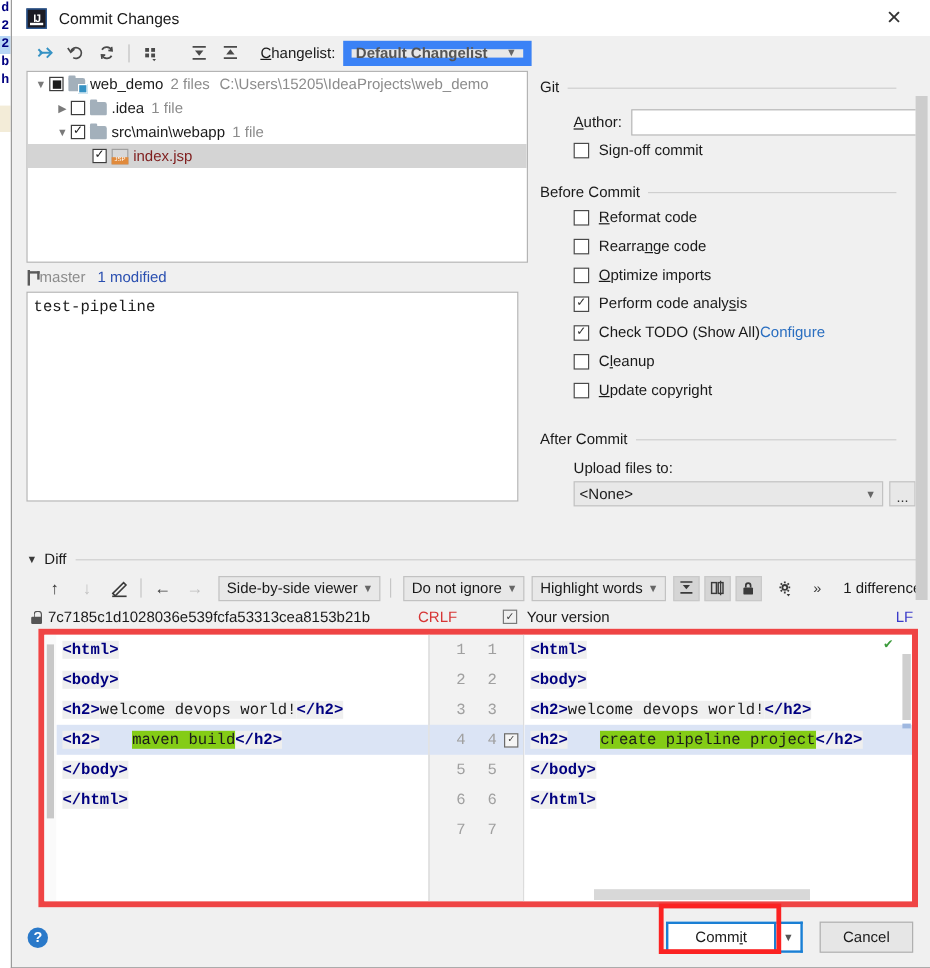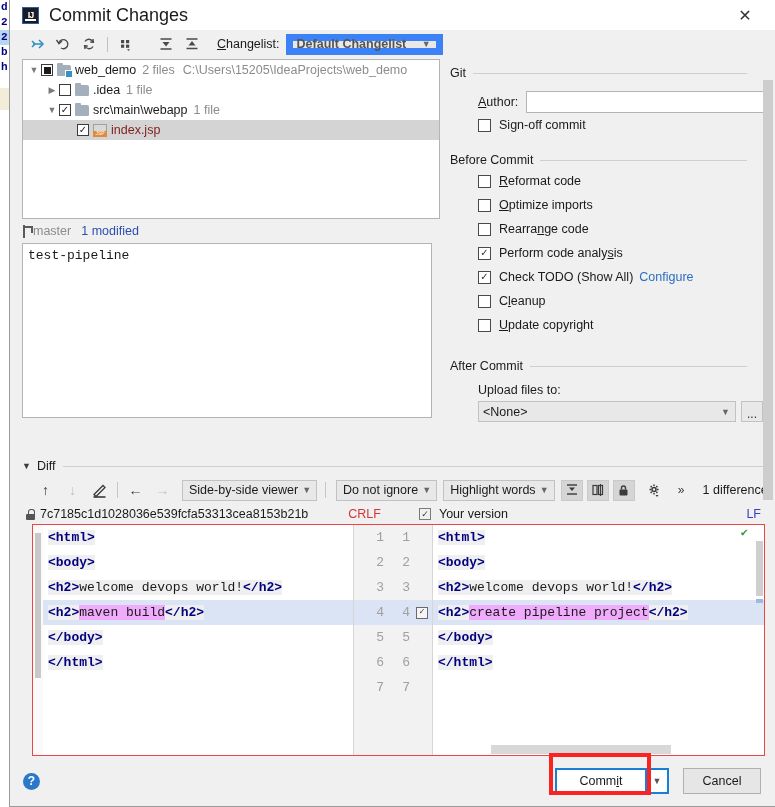--- a/index.html
+++ b/index.html
@@ -38,21 +38,21 @@
     border:1px solid #2a5fa5; position:relative; flex:0 0 auto;
   }
   .app-icon::after {
     content:"IJ"; position:absolute; inset:0; color:#fff; font-size:9px;
     font-family:"Liberation Sans", sans-serif; font-weight:bold;
     display:flex; align-items:center; justify-content:center; letter-spacing:-1px;
   }
   .app-icon::before {
     content:""; position:absolute; left:2px; bottom:2px; width:11px; height:2px; background:#fff;
   }
-  #window-title { margin-left:10px; font-size:18px; color:#1a1a1a; }
+  #window-title { margin-left:10px; font-size:13px; color:#1a1a1a; }
   #close-btn {
     position:absolute; right:12px; top:0; width:36px; height:30px;
     display:flex; align-items:center; justify-content:center;
     color:#333; font-size:16px; cursor:pointer;
   }
 
   
   #toolbar {
     height:28px; display:flex; align-items:center; padding-left:14px;
     flex:0 0 28px; gap:0;
@@ -165,21 +165,21 @@
     cursor:text;
   }
   .opt-row { display:flex; align-items:center; height:24px; padding-left:28px; cursor:pointer; }
   .opt-cbx {
     width:13px; height:13px; border:1px solid #4a4a4a; background:#fff; margin-right:8px;
     display:inline-flex; align-items:center; justify-content:center; flex:0 0 13px;
     font-size:10px; line-height:1; color:#333;
   }
   .opt-label { font-size:12.5px; }
   .opt-label u { text-decoration:underline; }
-  .cfg-link { color:#2a6ec0; margin-left:6px; cursor:pointer; }
+  .cfg-link { color:#2a6ec0; cursor:pointer; }
   #upload-label { padding-left:28px; font-size:12.5px; margin-top:8px; }
   #upload-row { display:flex; align-items:center; padding-left:28px; margin-top:4px; }
   #upload-combo {
     width:258px; height:21px; background:#e8e8e8; border:1px solid #c2c2c2;
     display:flex; align-items:center; padding:0 4px; font-size:12.5px;
     position:relative; cursor:pointer; color:#1a1a1a;
   }
   #upload-combo .chev { position:absolute; right:5px; color:#666; font-size:9px; }
   #upload-dots {
     width:22px; height:21px; margin-left:5px; background:#e8e8e8; border:1px solid #c2c2c2;
@@ -220,35 +220,35 @@
   #yourver-cbx {
     width:12px; height:12px; border:1px solid #7a7a7a; background:#f0f0f0; margin-left:38px;
     display:inline-flex; align-items:center; justify-content:center; font-size:9px; color:#3a3a3a; flex:0 0 12px;
   }
   #yourver-label { margin-left:8px; }
   #diff-lf { color:#3b3bc9; margin-left:auto; margin-right:14px; }
 
   
   #diff-panes {
     display:flex; margin:0 10px 0 22px; height:232px;
-    border:1px solid #ef4444; background:#fff; position:relative;
+    border:5px solid #ef4444; background:#fff; position:relative;
   }
   .gutter-strip { width:10px; background:#fafafa; position:relative; flex:0 0 10px; }
   .gutter-strip .mark { position:absolute; left:2px; width:6px; background:#c8c8c8; }
   .code-pane {
     position:relative; background:#fff; overflow:hidden;
     font-family:"Liberation Mono", monospace; font-size:13px;
   }
   #pane-left { width:310px; flex:0 0 310px; }
   #pane-right { flex:1 1 auto; }
   .code-line { height:25px; line-height:25px; white-space:pre; padding-left:5px; }
   .code-line.changed { background:#dbe4f5; }
   .tag { color:#000080; font-weight:bold; }
   .txt { color:#1a1a1a; }
-  .hl { background:#f0abfc; }
+  .hl { background:#84cc16;margin-left:27px; }
   .shade { background:#efefef; }
 
   #lineno-col {
     width:80px; flex:0 0 80px; background:#f2f2f2; position:relative;
     border-left:1px solid #d6d6d6; border-right:1px solid #d6d6d6;
   }
   .ln-row { height:25px; line-height:25px; display:flex; align-items:center; font-family:"Liberation Mono", monospace; font-size:13px; color:#a0a0a0; }
   .ln-row.changed { background:#dbe4f5; }
   .ln-a { width:30px; text-align:right; }
   .ln-b { width:26px; text-align:right; }
@@ -436,25 +436,25 @@
         <span class="gl">Before Commit</span>
         <span class="gr"></span>
       </div>
       <div id="before-commit-options">
           <div class="opt-row">
             <span class="opt-cbx"></span>
             <span class="opt-label"><u>R</u>eformat code</span>
           </div>
           <div class="opt-row">
             <span class="opt-cbx"></span>
+            <span class="opt-label">Rearra<u>n</u>ge code</span>
+          </div>
+          <div class="opt-row">
+            <span class="opt-cbx"></span>
             <span class="opt-label"><u>O</u>ptimize imports</span>
-          </div>
-          <div class="opt-row">
-            <span class="opt-cbx"></span>
-            <span class="opt-label">Rearra<u>n</u>ge code</span>
           </div>
           <div class="opt-row">
             <span class="opt-cbx">✓</span>
             <span class="opt-label">Perform code analy<u>s</u>is</span>
           </div>
           <div class="opt-row">
             <span class="opt-cbx">✓</span>
             <span class="opt-label">Check TODO (Show All)</span>
             <span class="cfg-link">Configure</span>
           </div>

